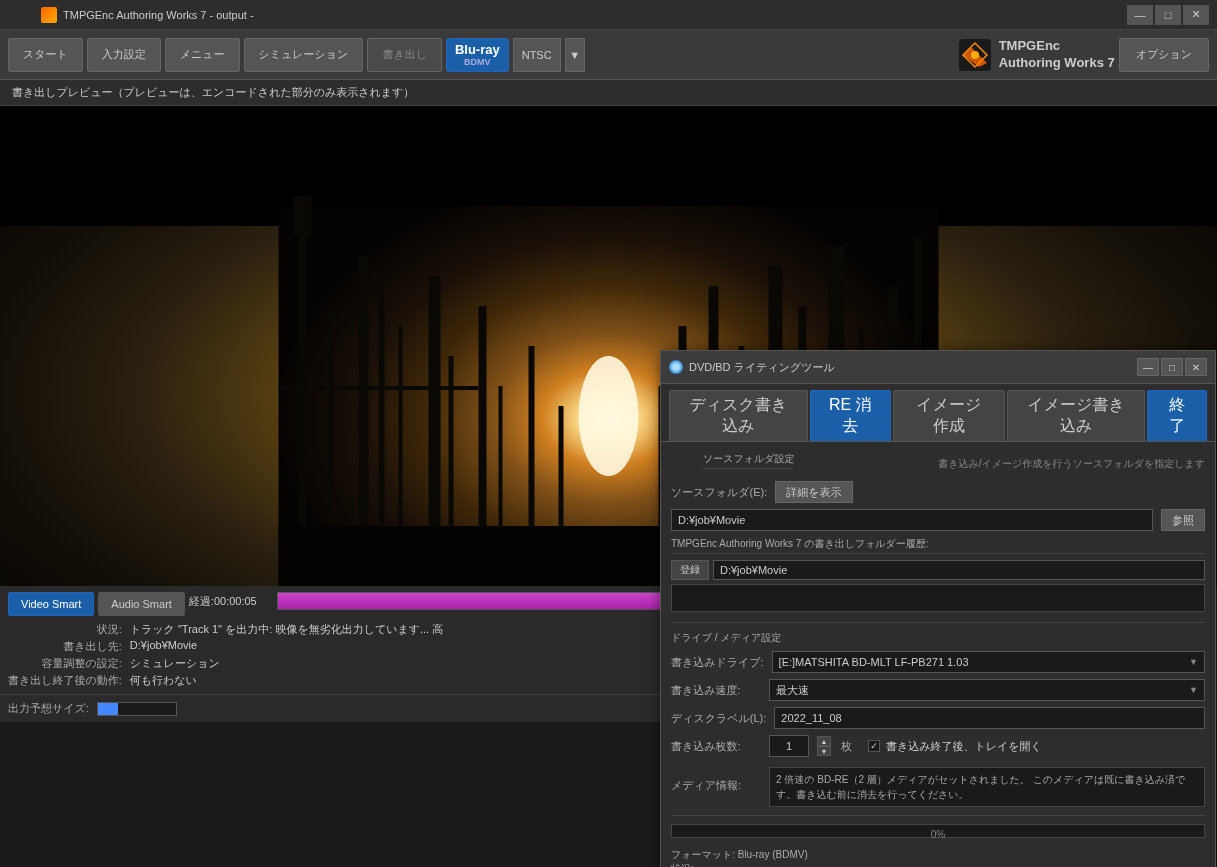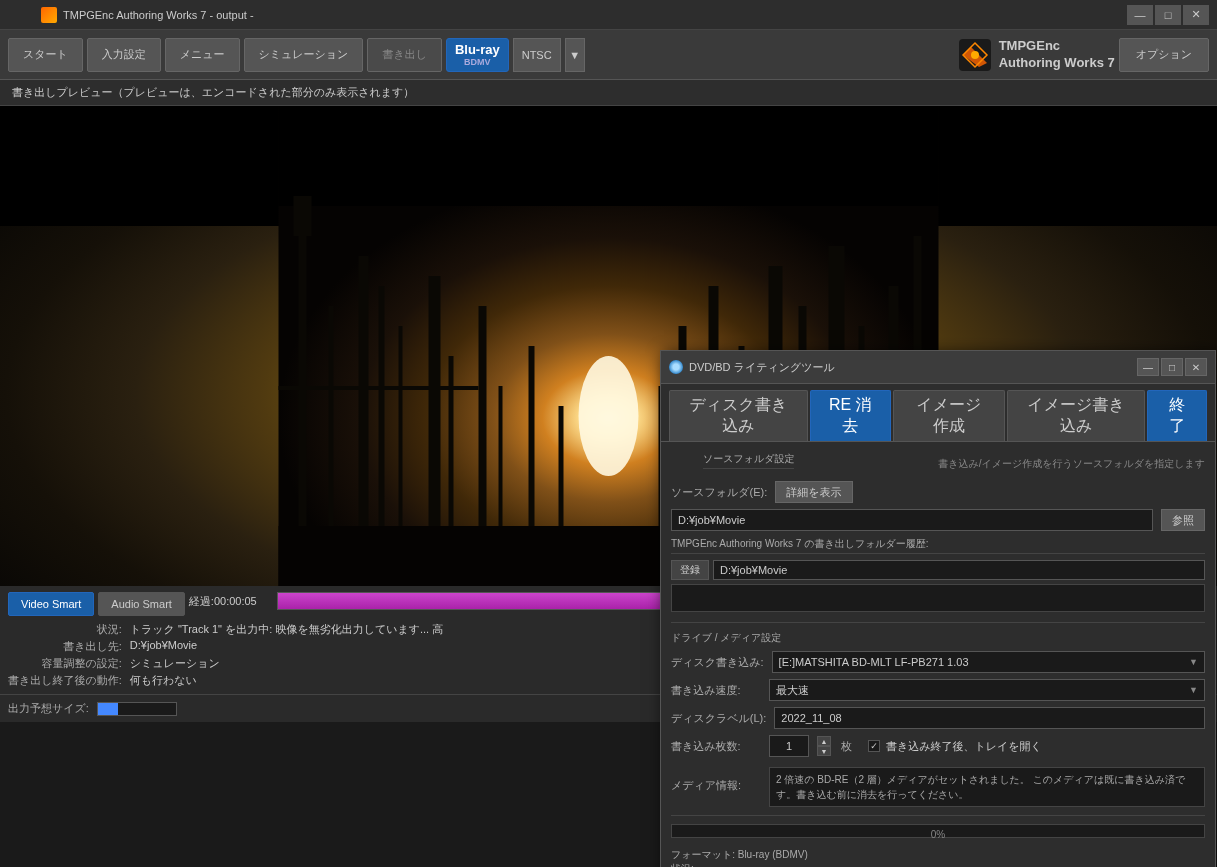--- a/index.html
+++ b/index.html
@@ -798,21 +798,21 @@
           <input class="history-input" type="text" value="D:¥job¥Movie" style="">
         </div>
         <div class="history-list-area"></div>
       </div>
     </div>
 
     <div class="drive-section">
       <div class="drive-section-title">ドライブ / メディア設定</div>
 
       <div class="dialog-row">
-        <span class="dialog-row-label">ディスク書き込み:</span>
+        <span class="dialog-row-label">書き込みドライブ:</span>
         <div class="select-box">
           <span>[E:]MATSHITA BD-MLT LF-PB271 1.03</span>
           <span class="select-arrow">▼</span>
         </div>
       </div>
 
       <div class="dialog-row">
         <span class="dialog-row-label">書き込み速度:</span>
         <div class="select-box">
           <span>最大速</span>

